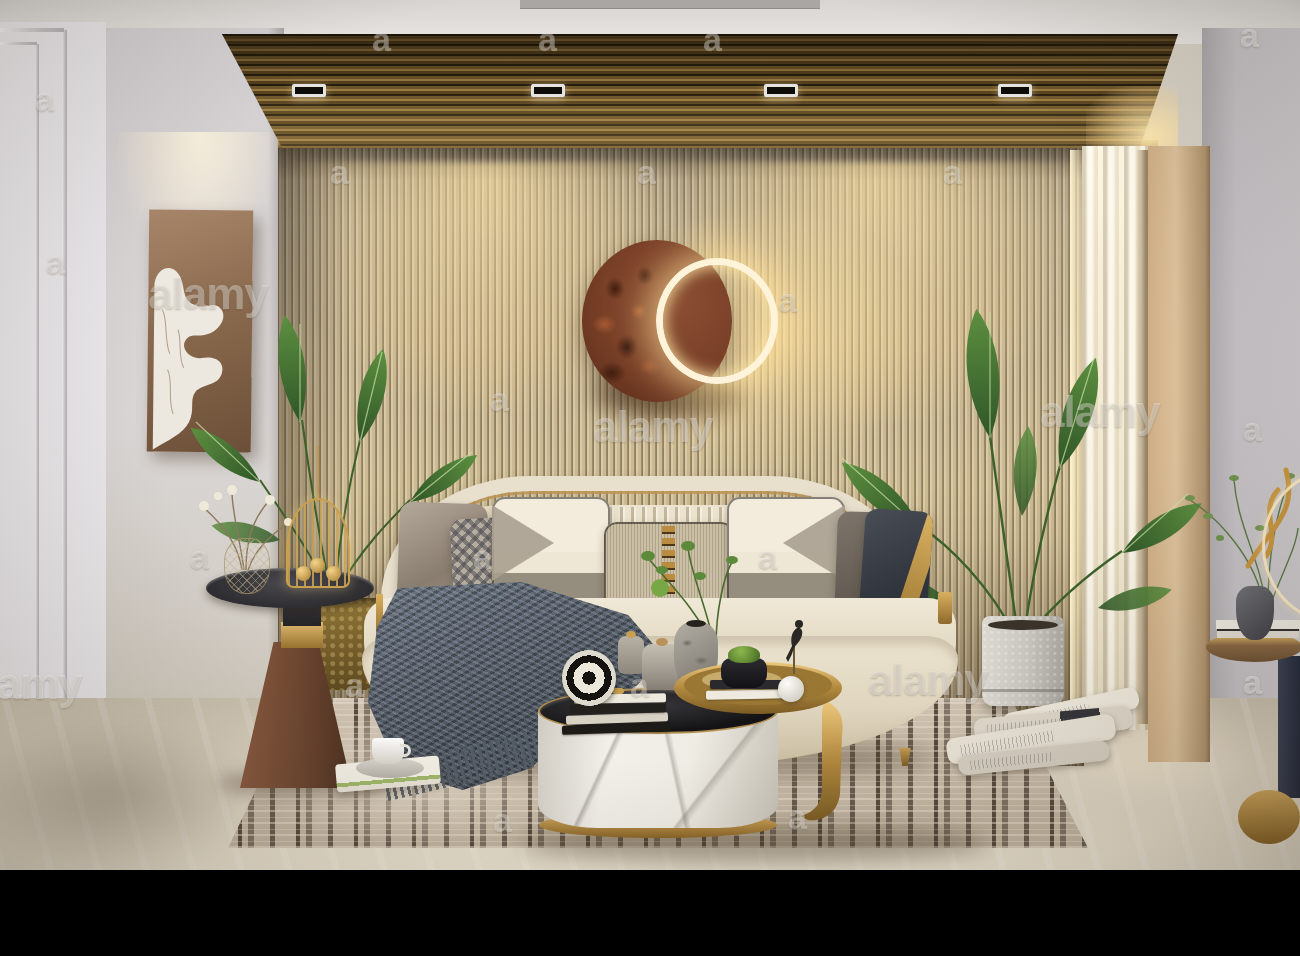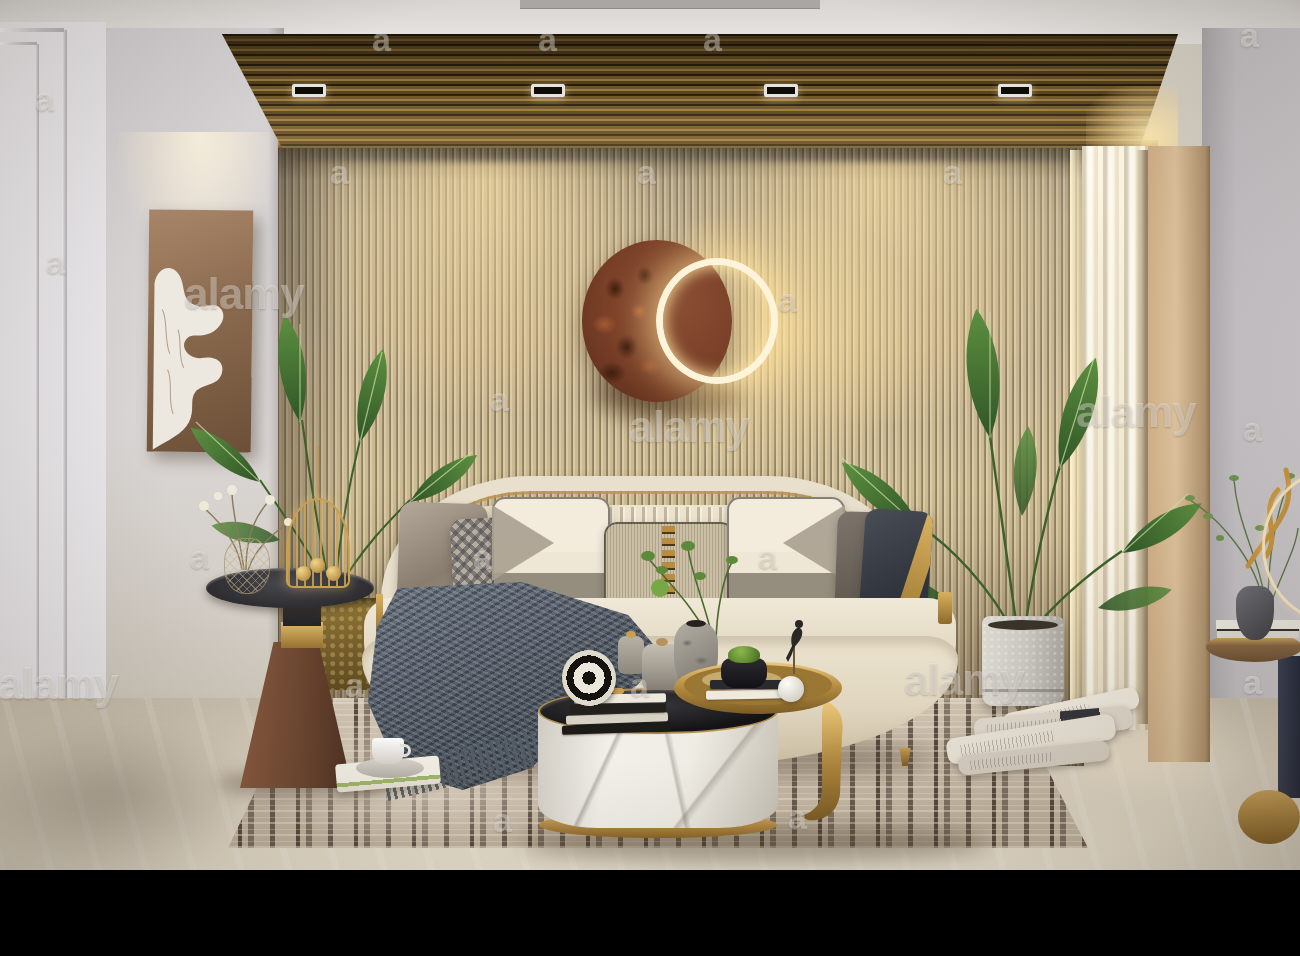--- a/index.html
+++ b/index.html
@@ -266,21 +266,21 @@
   .cup{left:372px;top:738px;width:32px;height:26px;border-radius:4px 4px 12px 12px;
     background:linear-gradient(180deg,#ffffff,#d9d5cc);}
   .cup-handle{left:400px;top:744px;width:11px;height:13px;border:3px solid #e8e4dc;border-left:none;border-radius:0 8px 8px 0;}
 
   
   .vignette{left:0;top:0;width:1300px;height:872px;pointer-events:none;
     background:radial-gradient(ellipse at 50% 42%,transparent 55%,rgba(50,38,24,.16) 85%,rgba(40,30,18,.3) 100%);}
   #watermarks{left:0;top:0;width:1300px;height:872px;pointer-events:none;}
   .wm{color:rgba(255,255,255,.34);font-weight:700;line-height:1;text-shadow:0 1px 2px rgba(96,84,62,.3);}
   .wm-small{font-size:34px;}
-  .wm-large{font-size:44px;letter-spacing:-1px;margin-left:36px;}
+  .wm-large{font-size:44px;letter-spacing:-1px;}
 
   
   .bottom-bar{left:0;top:870px;width:1300px;height:86px;background:#000;}
 </style>
 </head>
 <body>
 
 <div id="stage">
 
   <div class="ceiling"></div>

